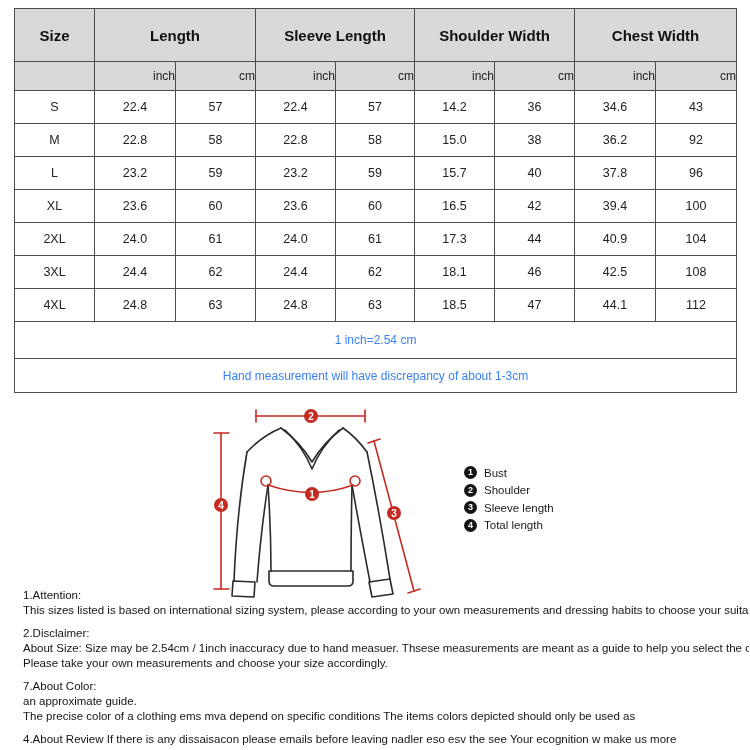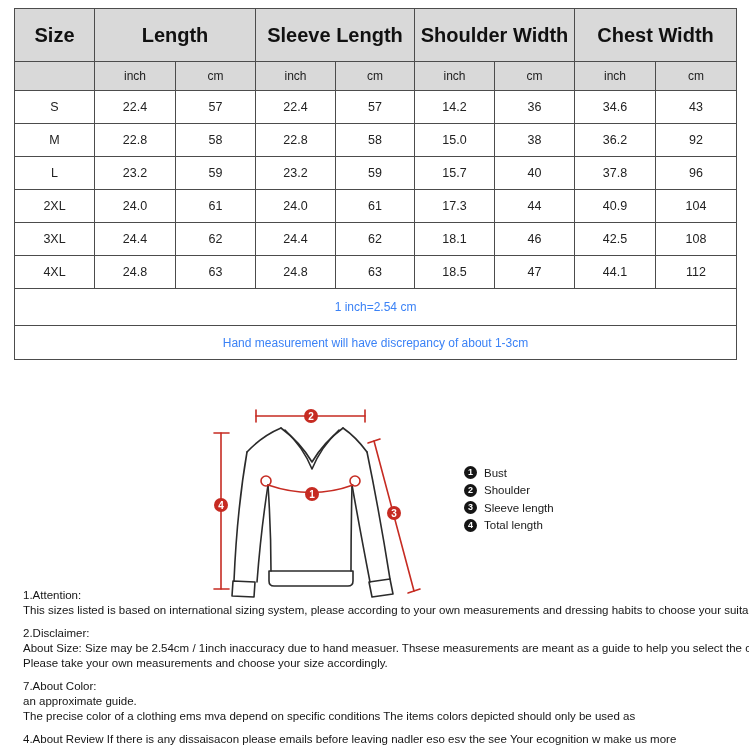--- a/index.html
+++ b/index.html
@@ -22,30 +22,31 @@
   }
   table.size-chart th, table.size-chart td {
     border: 1px solid #4c4c4c;
     text-align: center;
     vertical-align: middle;
     padding: 0;
   }
   tr.main-header th {
     background: #d9d9d9;
     height: 52px;
-    font-size: 20px;
+    font-size: 15px;
     font-weight: bold;
     color: #111;
   }
   tr.unit-header th {
     background: #d9d9d9;
     height: 28px;
     font-size: 12px;
     font-weight: normal;
     color: #222;
+    text-align: right;
   }
   tr.data-row td {
     height: 32px;
     font-size: 12.5px;
     background: #ffffff;
     color: #222;
   }
   tr.note-row td {
     background: #ffffff;
     font-family: Liberation Sans, sans-serif;
@@ -141,20 +142,31 @@
         <td>23.2</td>
         <td>59</td>
         <td>23.2</td>
         <td>59</td>
         <td>15.7</td>
         <td>40</td>
         <td>37.8</td>
         <td>96</td>
       </tr>
       <tr class="data-row">
+        <td>XL</td>
+        <td>23.6</td>
+        <td>60</td>
+        <td>23.6</td>
+        <td>60</td>
+        <td>16.5</td>
+        <td>42</td>
+        <td>39.4</td>
+        <td>100</td>
+      </tr>
+      <tr class="data-row">
         <td>2XL</td>
         <td>24.0</td>
         <td>61</td>
         <td>24.0</td>
         <td>61</td>
         <td>17.3</td>
         <td>44</td>
         <td>40.9</td>
         <td>104</td>
       </tr>

